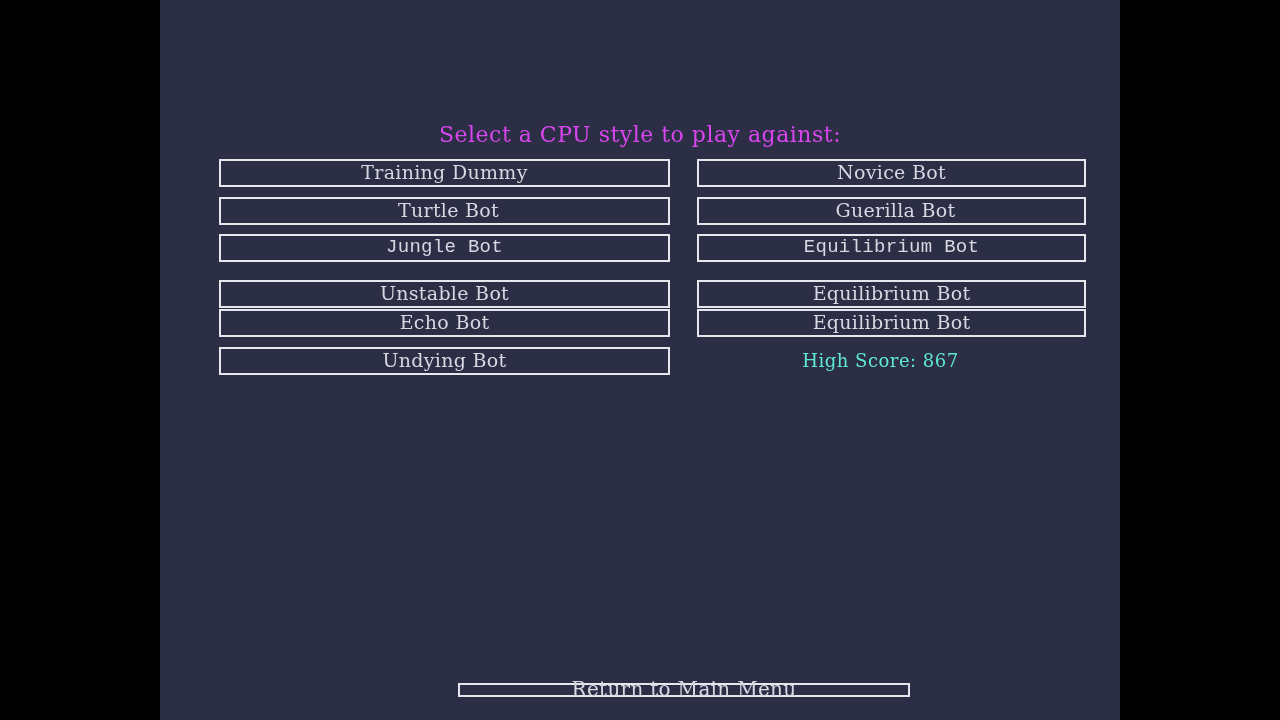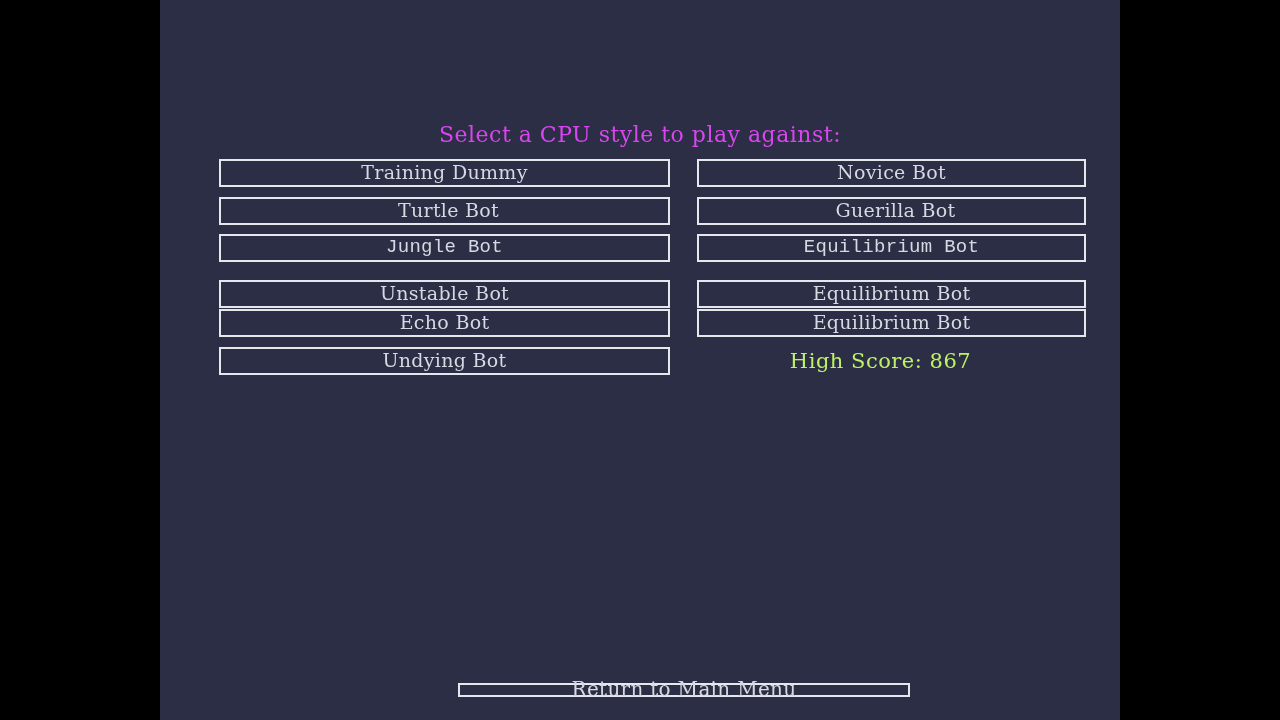--- a/index.html
+++ b/index.html
@@ -46,22 +46,22 @@
   .row-0 { top: 159px; }
   .row-1 { top: 197px; padding-left: 8px; }
   .row-2 { top: 234px; font-family: Liberation Mono, monospace; }
   .row-3 { top: 280px; }
   .row-4 { top: 309px; }
   .row-5 { top: 347px; }
   .high-score {
     position: absolute; left: 494px; top: 347px;
     width: 453px; height: 28px;
     text-align: center;
-    font-size: 21px; line-height: 28px;
-    color: #bef264;
+    font-size: 18px; line-height: 28px;
+    color: #5eead4;
     letter-spacing: 0.5px;
   }
   .return-btn {
     position: absolute;
     left: 255px; top: 683px;
     width: 452px; height: 14px;
     font-size: 20px;
   }
 </style>
 </head>

